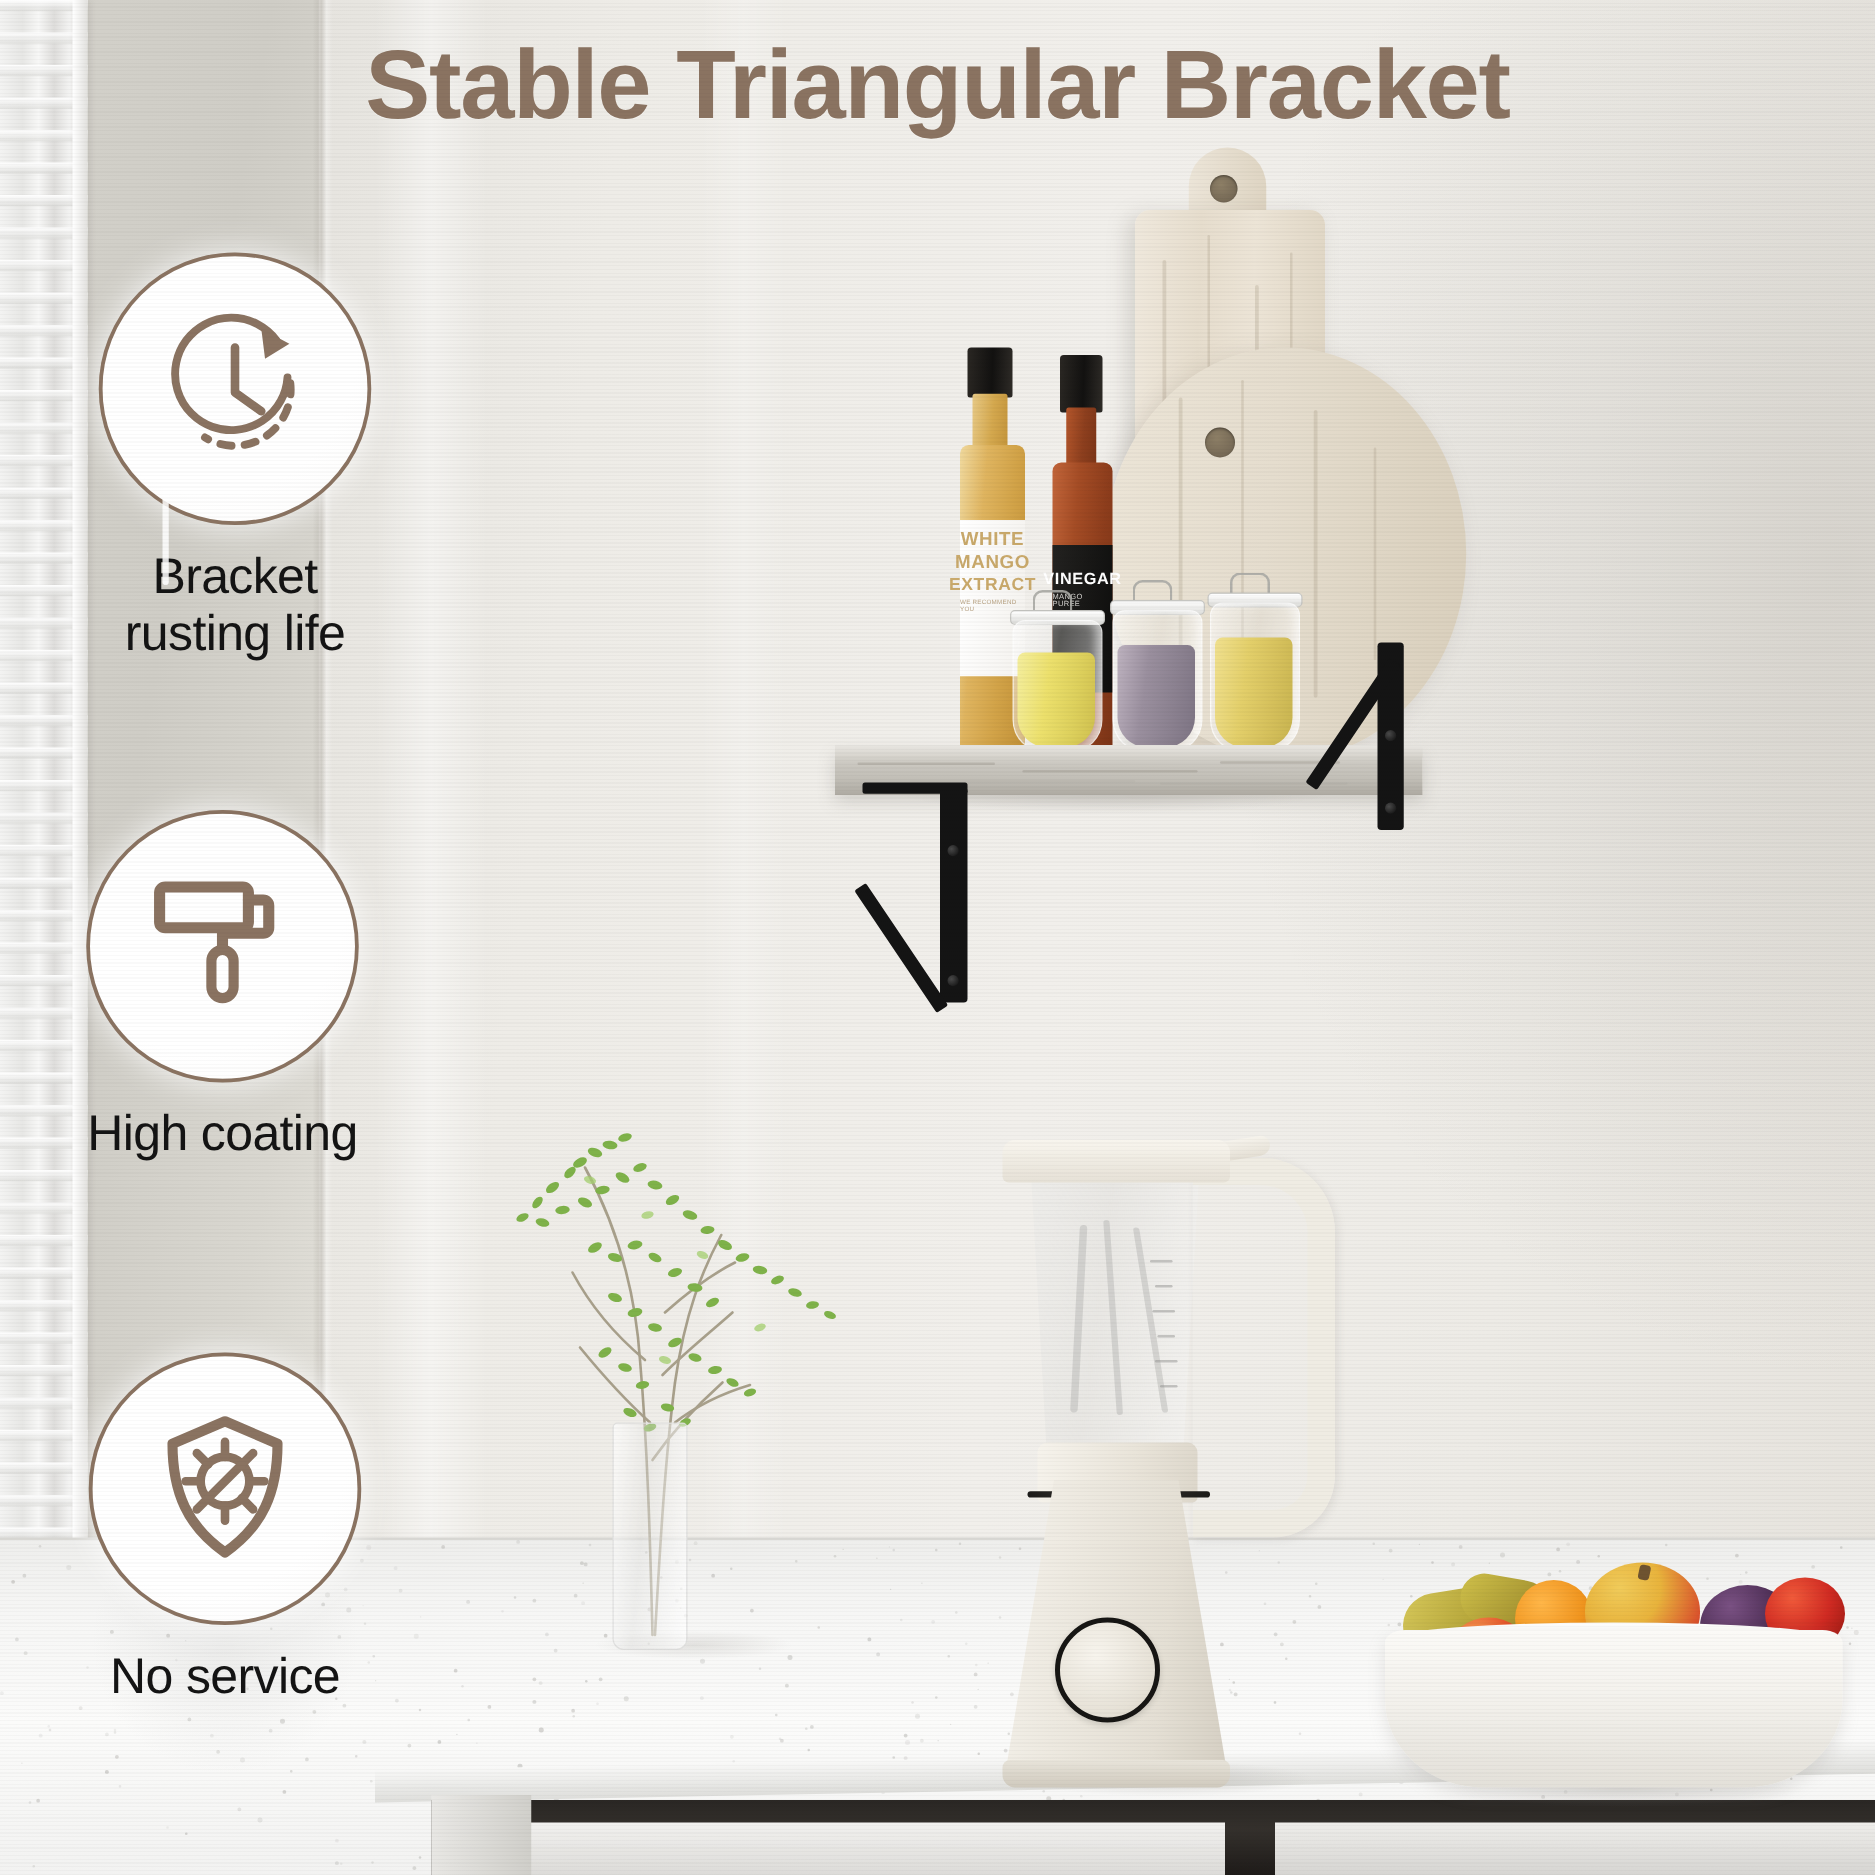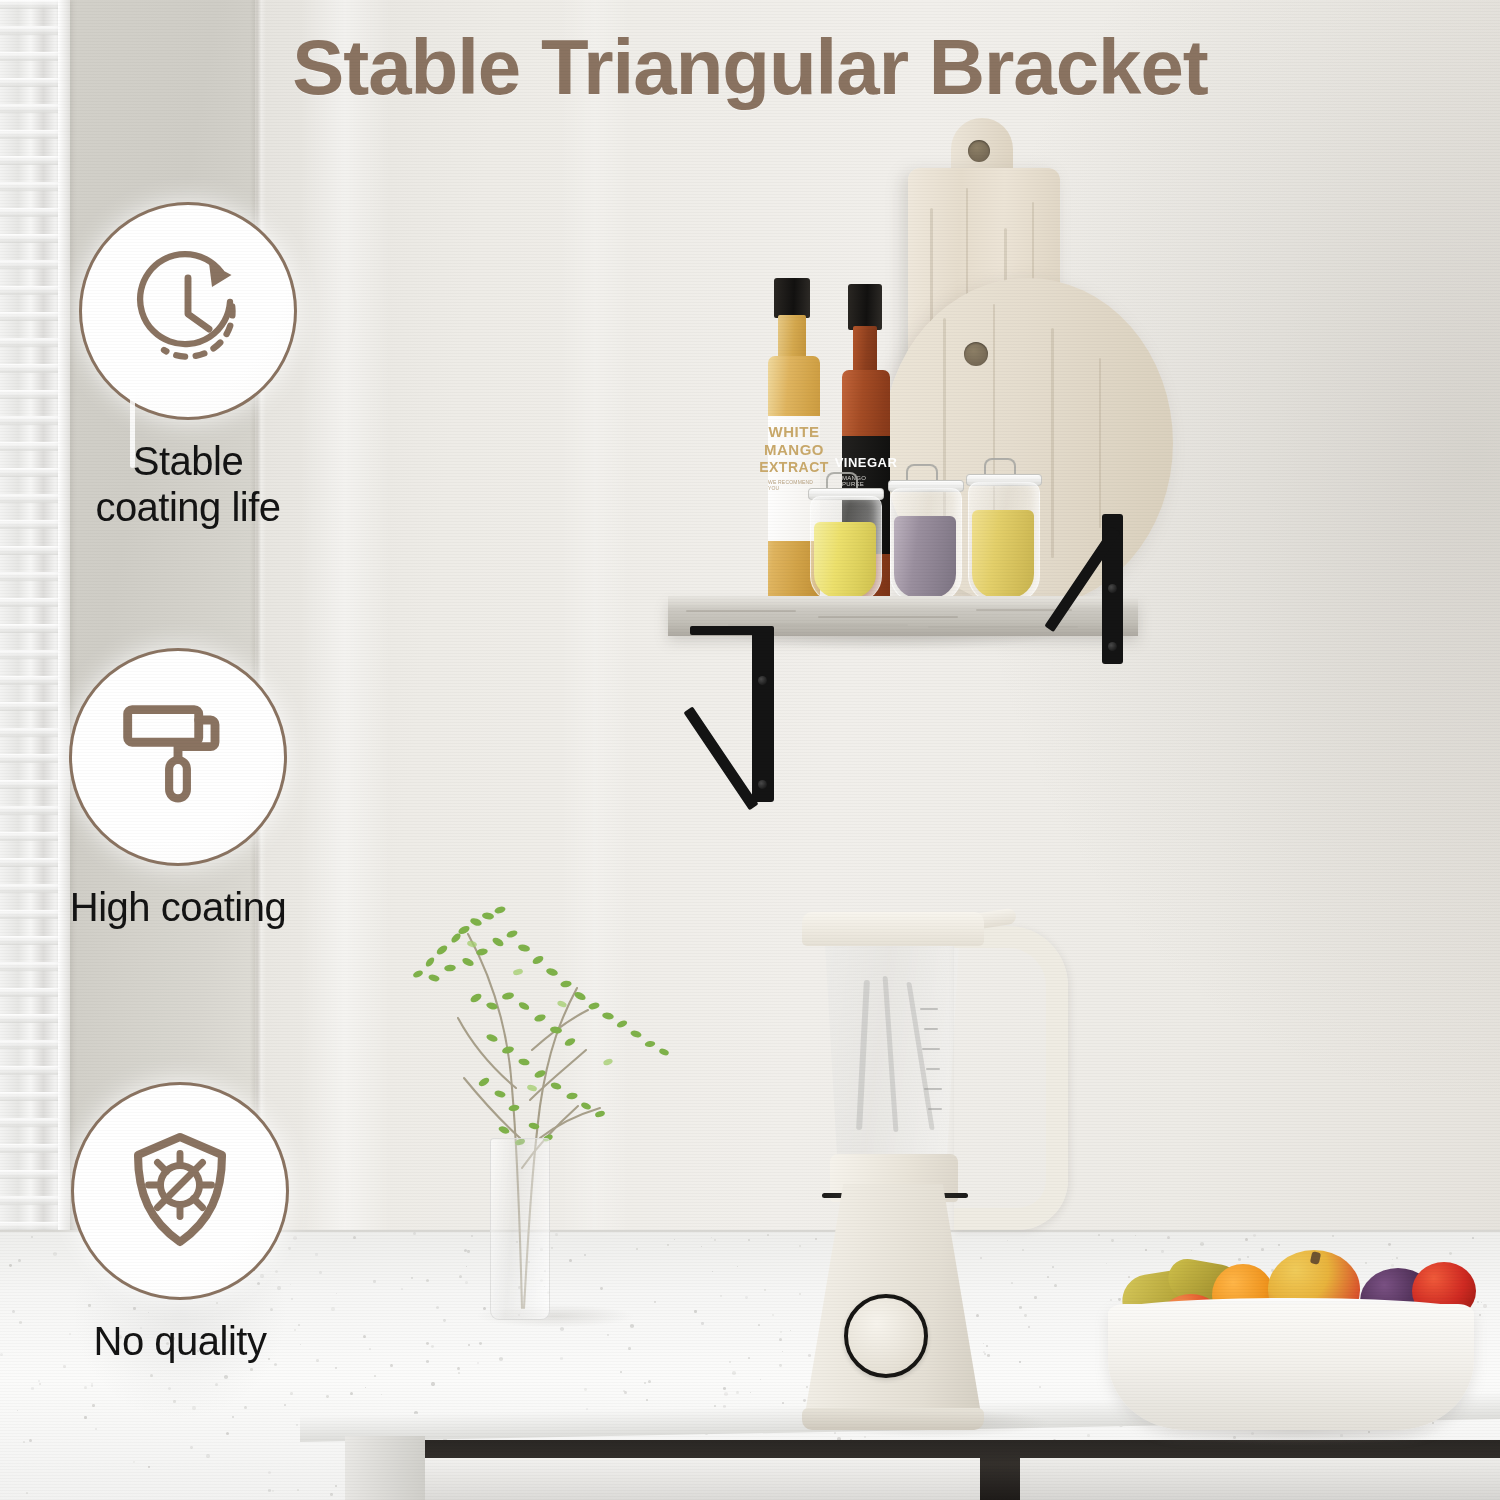--- a/index.html
+++ b/index.html
@@ -799,22 +799,22 @@
   <div class="feature" id="feat-0">
     <div class="badge">
       <svg width="150" height="150" viewBox="0 0 100 100">
         <path d="M72 24 A30 30 0 1 0 78 44" fill="none" stroke="#8a7361" stroke-width="4.2" stroke-linecap="round" stroke-dasharray="0 0"></path>
         <path d="M79.5 47 A30 30 0 0 1 34 76" fill="none" stroke="#8a7361" stroke-width="4.2" stroke-linecap="round" stroke-dasharray="6 7"></path>
         <path d="M64 18 L79 26 L66 34 Z" fill="#8a7361"></path>
         <path d="M50 28 L50 52 L64 62" fill="none" stroke="#8a7361" stroke-width="4.6" stroke-linecap="round" stroke-linejoin="round"></path>
       </svg>
     </div>
     <div class="feature-label">
-      <div>Stable</div>
-      <div>coating life</div>
+      <div>Bracket</div>
+      <div>rusting life</div>
     </div>
   </div>
 
   <div class="feature" id="feat-1">
     <div class="badge">
       <svg width="148" height="148" viewBox="0 0 100 100">
         <rect x="16" y="18" width="48" height="22" rx="3" fill="none" stroke="#8a7361" stroke-width="6"></rect>
         <path d="M64 25 h8 a3 3 0 0 1 3 3 v12 a3 3 0 0 1 -3 3 h-22 v8" fill="none" stroke="#8a7361" stroke-width="6" stroke-linecap="round" stroke-linejoin="round"></path>
         <rect x="44" y="52" width="12" height="26" rx="6" fill="none" stroke="#8a7361" stroke-width="5.5"></rect>
       </svg>
@@ -836,21 +836,21 @@
           <line x1="63" y1="46" x2="71" y2="46"></line>
           <line x1="35" y1="31" x2="41" y2="37"></line>
           <line x1="59" y1="55" x2="65" y2="61"></line>
           <line x1="65" y1="31" x2="59" y2="37"></line>
           <line x1="41" y1="55" x2="35" y2="61"></line>
           <line x1="41" y1="55" x2="59" y2="37"></line>
         </g>
       </svg>
     </div>
     <div class="feature-label">
-      <div>No quality</div>
+      <div>No service</div>
     </div>
   </div>
 
   <div class="shelf-wrap">
 
     <div class="board-big-handle"></div>
     <div class="board-hole" style="left:300px;top:-20px;width:22px;height:22px;"></div>
     <div class="board-big">
       <div class="wood-line" style="left:22px;top:40px;width:3px;height:360px;"></div>
       <div class="wood-line" style="left:58px;top:20px;width:2px;height:400px;"></div>

